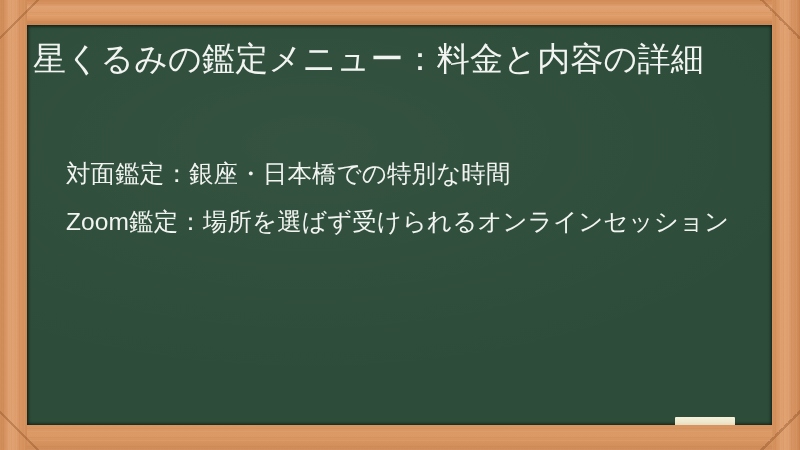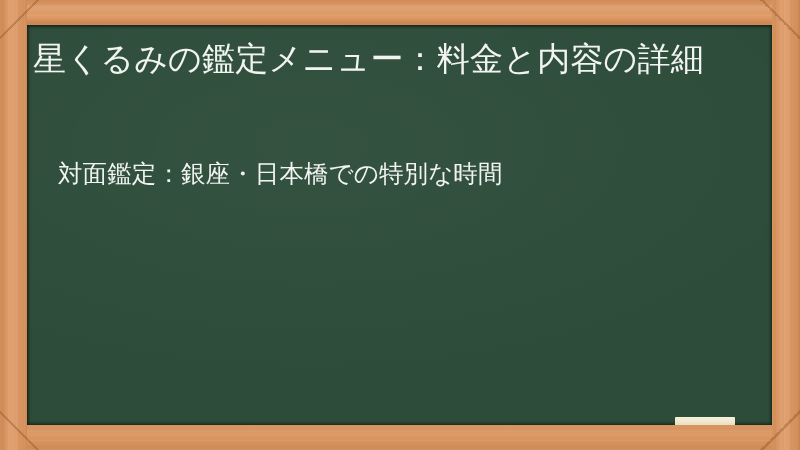--- a/index.html
+++ b/index.html
@@ -168,21 +168,21 @@
     margin: 0;
     padding: 0;
     list-style: none;
   }
   .menu-item {
     color: #f2f4f1;
     font-size: 24.5px;
     font-weight: 400;
     line-height: 42px;
     letter-spacing: 0.1px;
-    margin: 0 0 6px 0;
+    margin: 0 0 6px 8px;
   }
 
   
   .chalk-stick {
     position: absolute;
     left: 648px;
     top: 392px;
     width: 60px;
     height: 9px;
     background: linear-gradient(180deg, #f6f1dc 0%, #efe8ce 55%, #e3dabb 100%);
@@ -205,20 +205,21 @@
   <div class="miter miter-bl"></div>
   <div class="miter miter-br"></div>
 
   <div class="board">
     <div class="board-inner">
 
       <h1 class="title">星くるみの鑑定メニュー：料金と内容の詳細</h1>
 
       <ul class="menu-list">
         <li class="menu-item">対面鑑定：銀座・日本橋での特別な時間</li>
+        <li class="menu-item">Zoom鑑定：場所を選ばず受けられるオンラインセッション</li>
       </ul>
 
       <div class="chalk-stick"></div>
 
     </div>
   </div>
 
 </div>
 
 </body></html>

